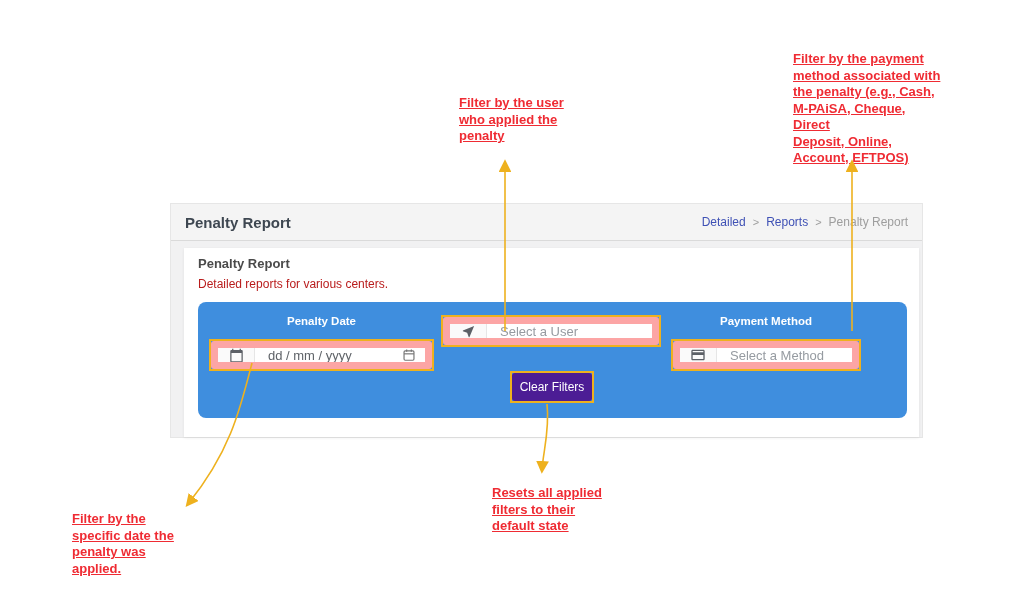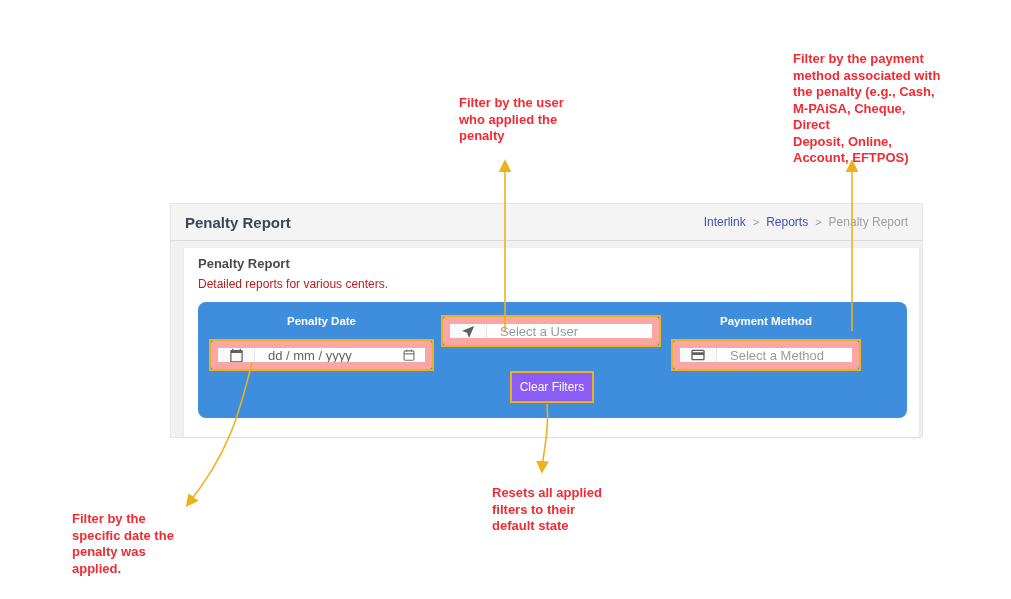--- a/index.html
+++ b/index.html
@@ -38,46 +38,46 @@
             border-radius:3px; display:flex; align-items:center; overflow:hidden;
             cursor:text; }
   .icell { width:37px; height:100%; flex:0 0 37px; display:flex; align-items:center;
            justify-content:center; background:#fafafa; border-right:1px solid #e6e6e6; }
   .ival { margin-left:13px; font-size:13px; color:#969ba1; white-space:nowrap; }
   .ival.datev { color:#5f6368; }
   .iright { margin-left:auto; margin-right:9px; display:flex; align-items:center; }
 
   .btnbox { position:absolute; left:312px; top:69px; width:84px; height:32px;
             border:2px solid #eeb11e; }
-  .clear-btn { width:100%; height:28px; background:#8b5cf6; color:#ffffff;
+  .clear-btn { width:100%; height:28px; background:#4c1d95; color:#ffffff;
                border:none; border-radius:3px; font-size:12px;
                font-family:"Liberation Sans", sans-serif; cursor:pointer;text-align:center; }
 
   
   .note { position:absolute; color:#ef2b33; font-size:13px; line-height:16.5px;
-          font-weight:600; white-space:pre-line; }
+          font-weight:600; white-space:pre-line;text-decoration:underline; }
   .note-payment { left:793px; top:51px;  width:152px; }
   .note-user    { left:459px; top:95px;  width:130px; }
   .note-date    { left:72px;  top:511px; width:130px; }
   .note-reset   { left:492px; top:485px; width:140px; }
 
   .overlay { position:absolute; left:0; top:0; width:1011px; height:599px;
              pointer-events:none; }
 </style>
 </head>
 <body>
 
 <div class="canvas">
 
   <div class="app">
 
     <div class="app-header">
       <div class="app-title">Penalty Report</div>
       <div class="breadcrumb">
-        <span class="bc-link">Interlink</span>
+        <span class="bc-link">Detailed</span>
         <span class="bc-sep">&gt;</span>
         <span class="bc-link">Reports</span>
         <span class="bc-sep">&gt;</span>
         <span class="bc-current">Penalty Report</span>
       </div>
     </div>
 
     <div class="card">
       <div class="card-title">Penalty Report</div>
       <div class="card-subtitle">Detailed reports for various centers.</div>

